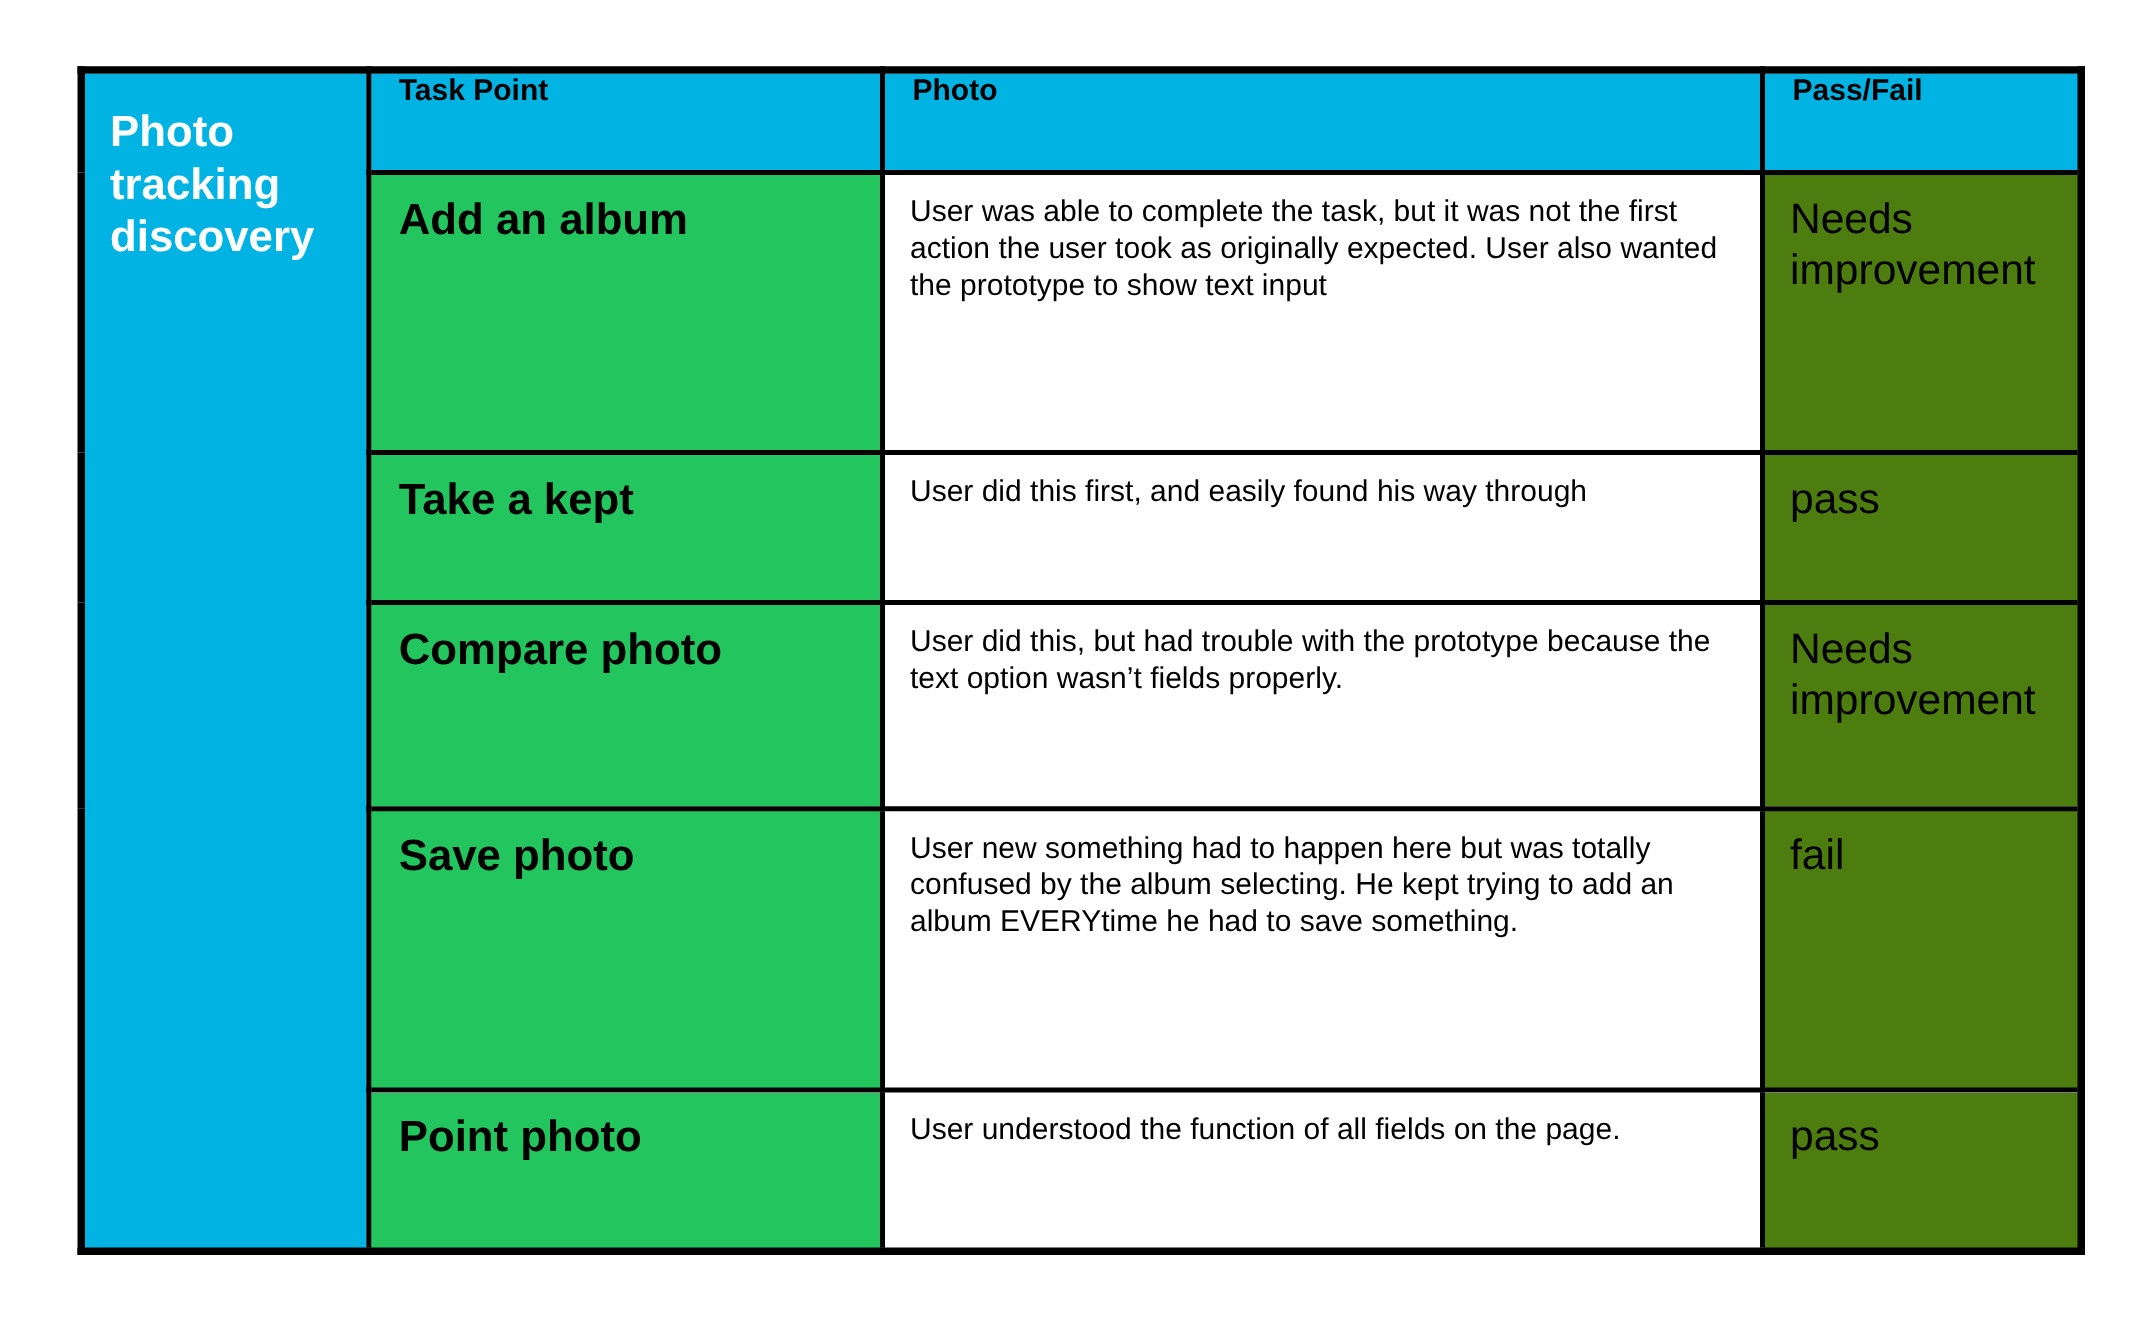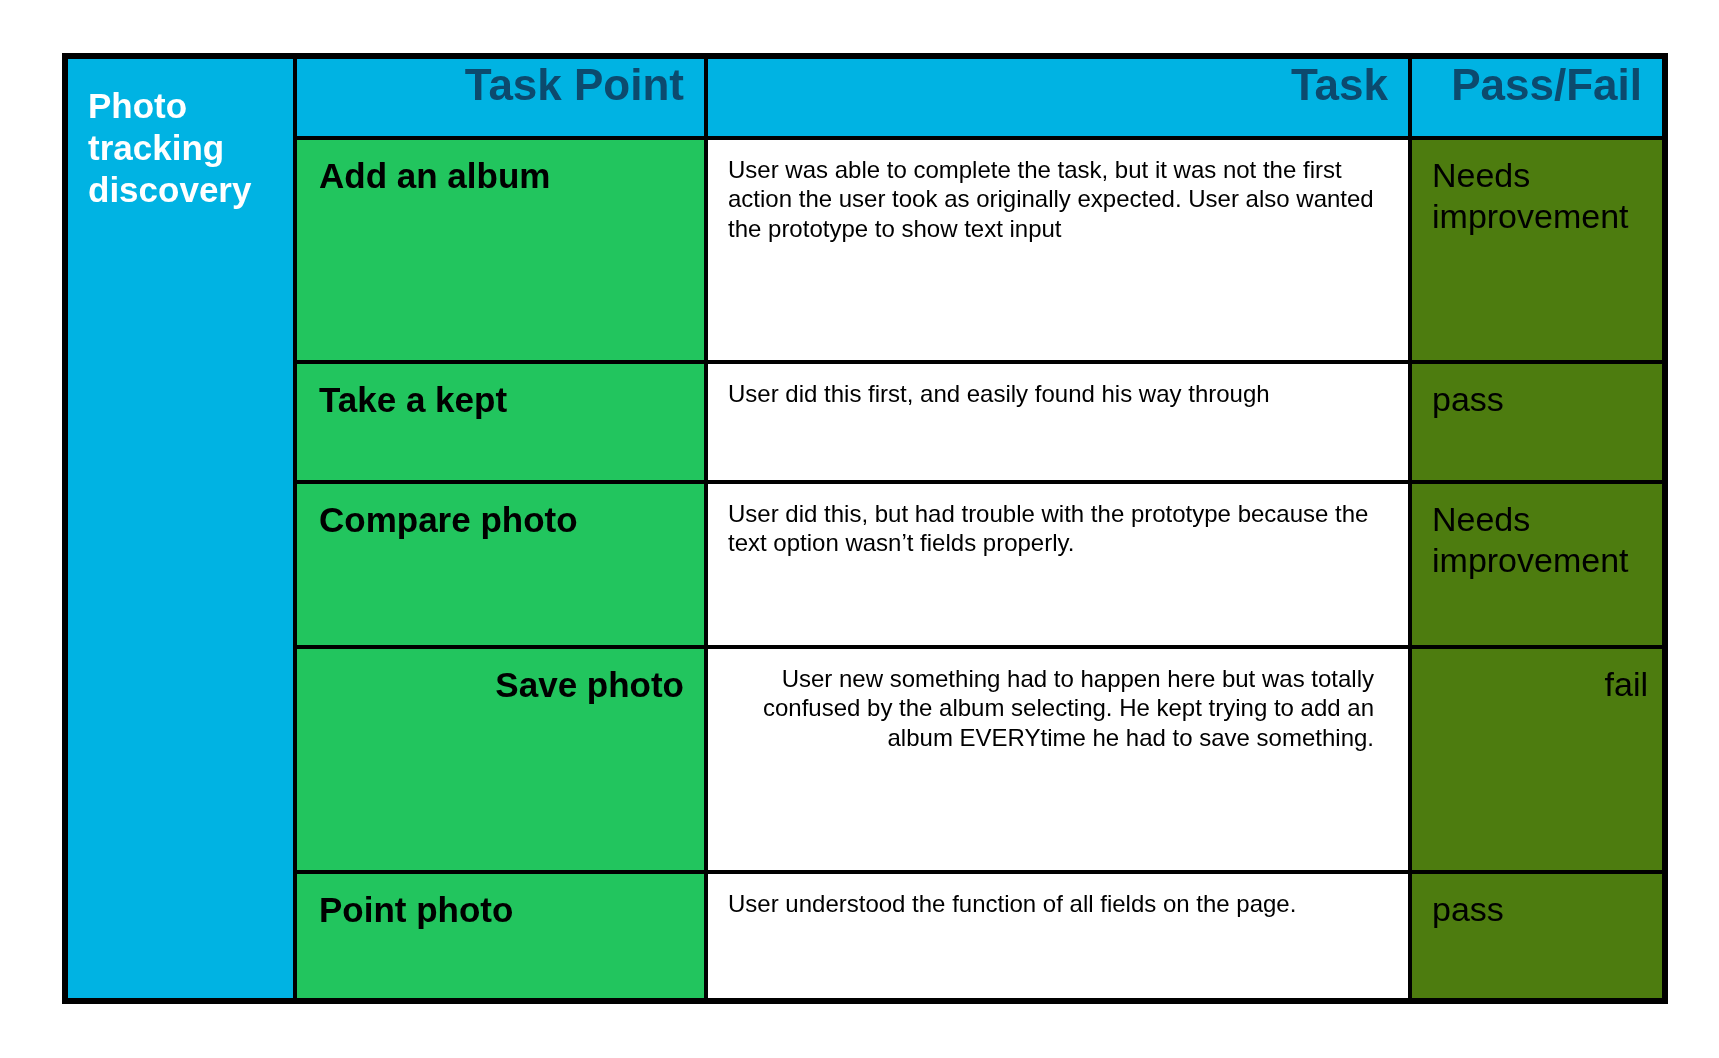--- a/index.html
+++ b/index.html
@@ -28,29 +28,29 @@
   table.results td, table.results th {
     border: 4px solid #000000;
     vertical-align: top;
     overflow: hidden;
   }
   
   tr.hdr-row   { height: 82px; }
   tr.row-0     { height: 224px; }
   tr.row-1     { height: 120px; }
   tr.row-2     { height: 165px; }
-  tr.row-3     { height: 225px; text-align: right; }
+  tr.row-3     { height: 225px; }
   tr.row-4     { height: 129px; }
 
   th.col-hdr {
     background: var(--accent);
-    color: #0c4a6e;
-    font-size: 44px;
+    color: #000000;
+    font-size: 24px;
     font-weight: bold;
-    text-align: right;
+    text-align: left;
     vertical-align: middle;
     padding: 0 20px 0 22px;
     line-height: 1.2;
   }
   td.side-cell {
     background: var(--accent);
     color: #ffffff;
     font-size: 35px;
     font-weight: bold;
     line-height: 1.2;
@@ -84,21 +84,21 @@
     <colgroup>
       <col style="width:230px">
       <col style="width:411px">
       <col style="width:704px">
       <col style="width:255px">
     </colgroup>
     <tbody>
       <tr class="hdr-row">
         <td class="side-cell" rowspan="6">Photo tracking discovery</td>
         <th class="col-hdr">Task Point</th>
-        <th class="col-hdr">Task</th>
+        <th class="col-hdr">Photo</th>
         <th class="col-hdr">Pass/Fail</th>
       </tr>
 
       <tr class="row-0">
         <td class="task-cell">Add an album</td>
         <td class="notes-cell">User was able to complete the task, but it was not the first action the user took as originally expected. User also wanted the prototype to show text input</td>
         <td class="result-cell">Needs improvement</td>
       </tr>
 
       <tr class="row-1">

